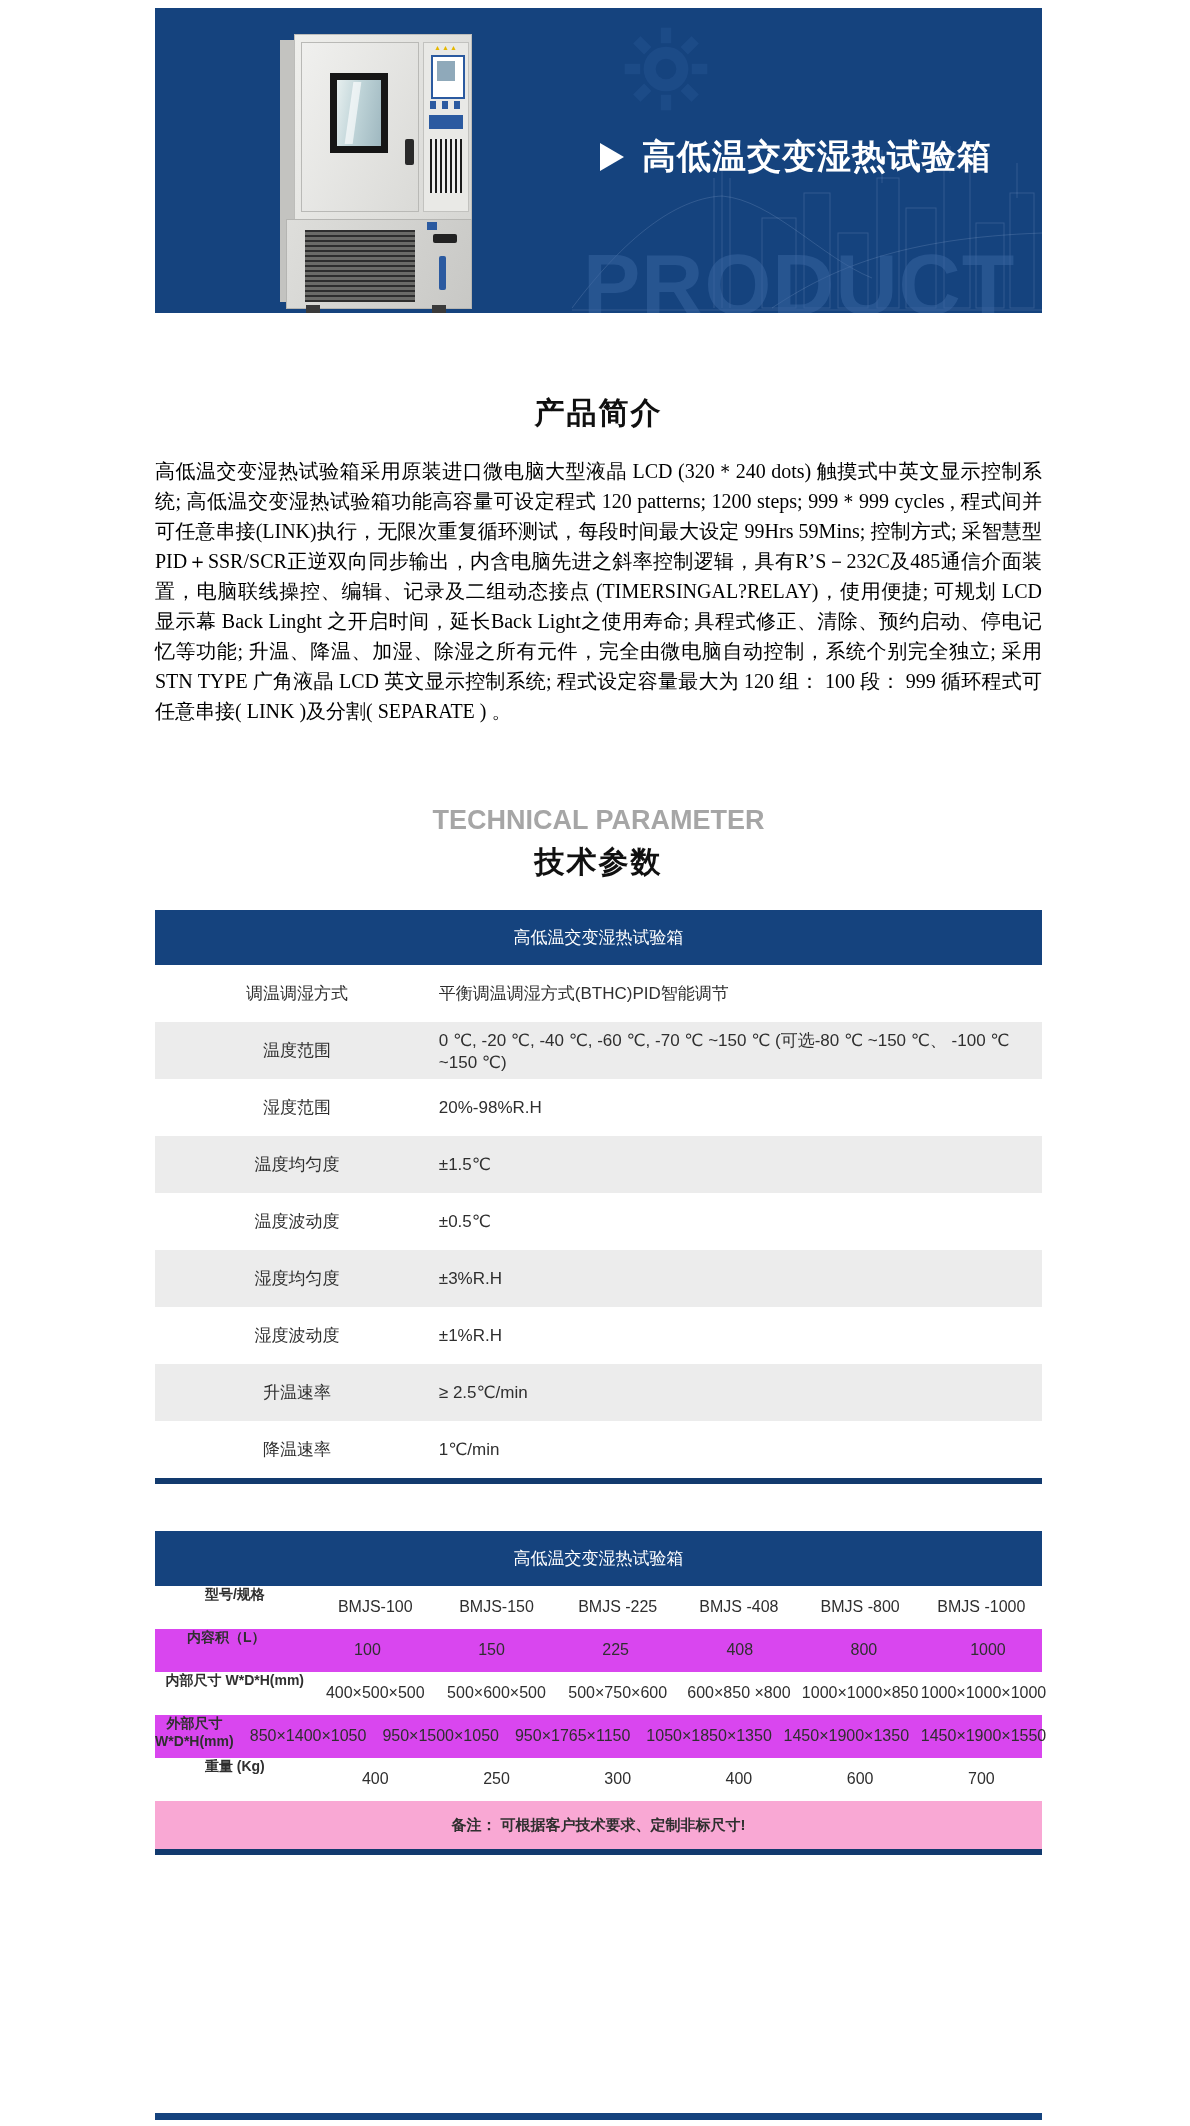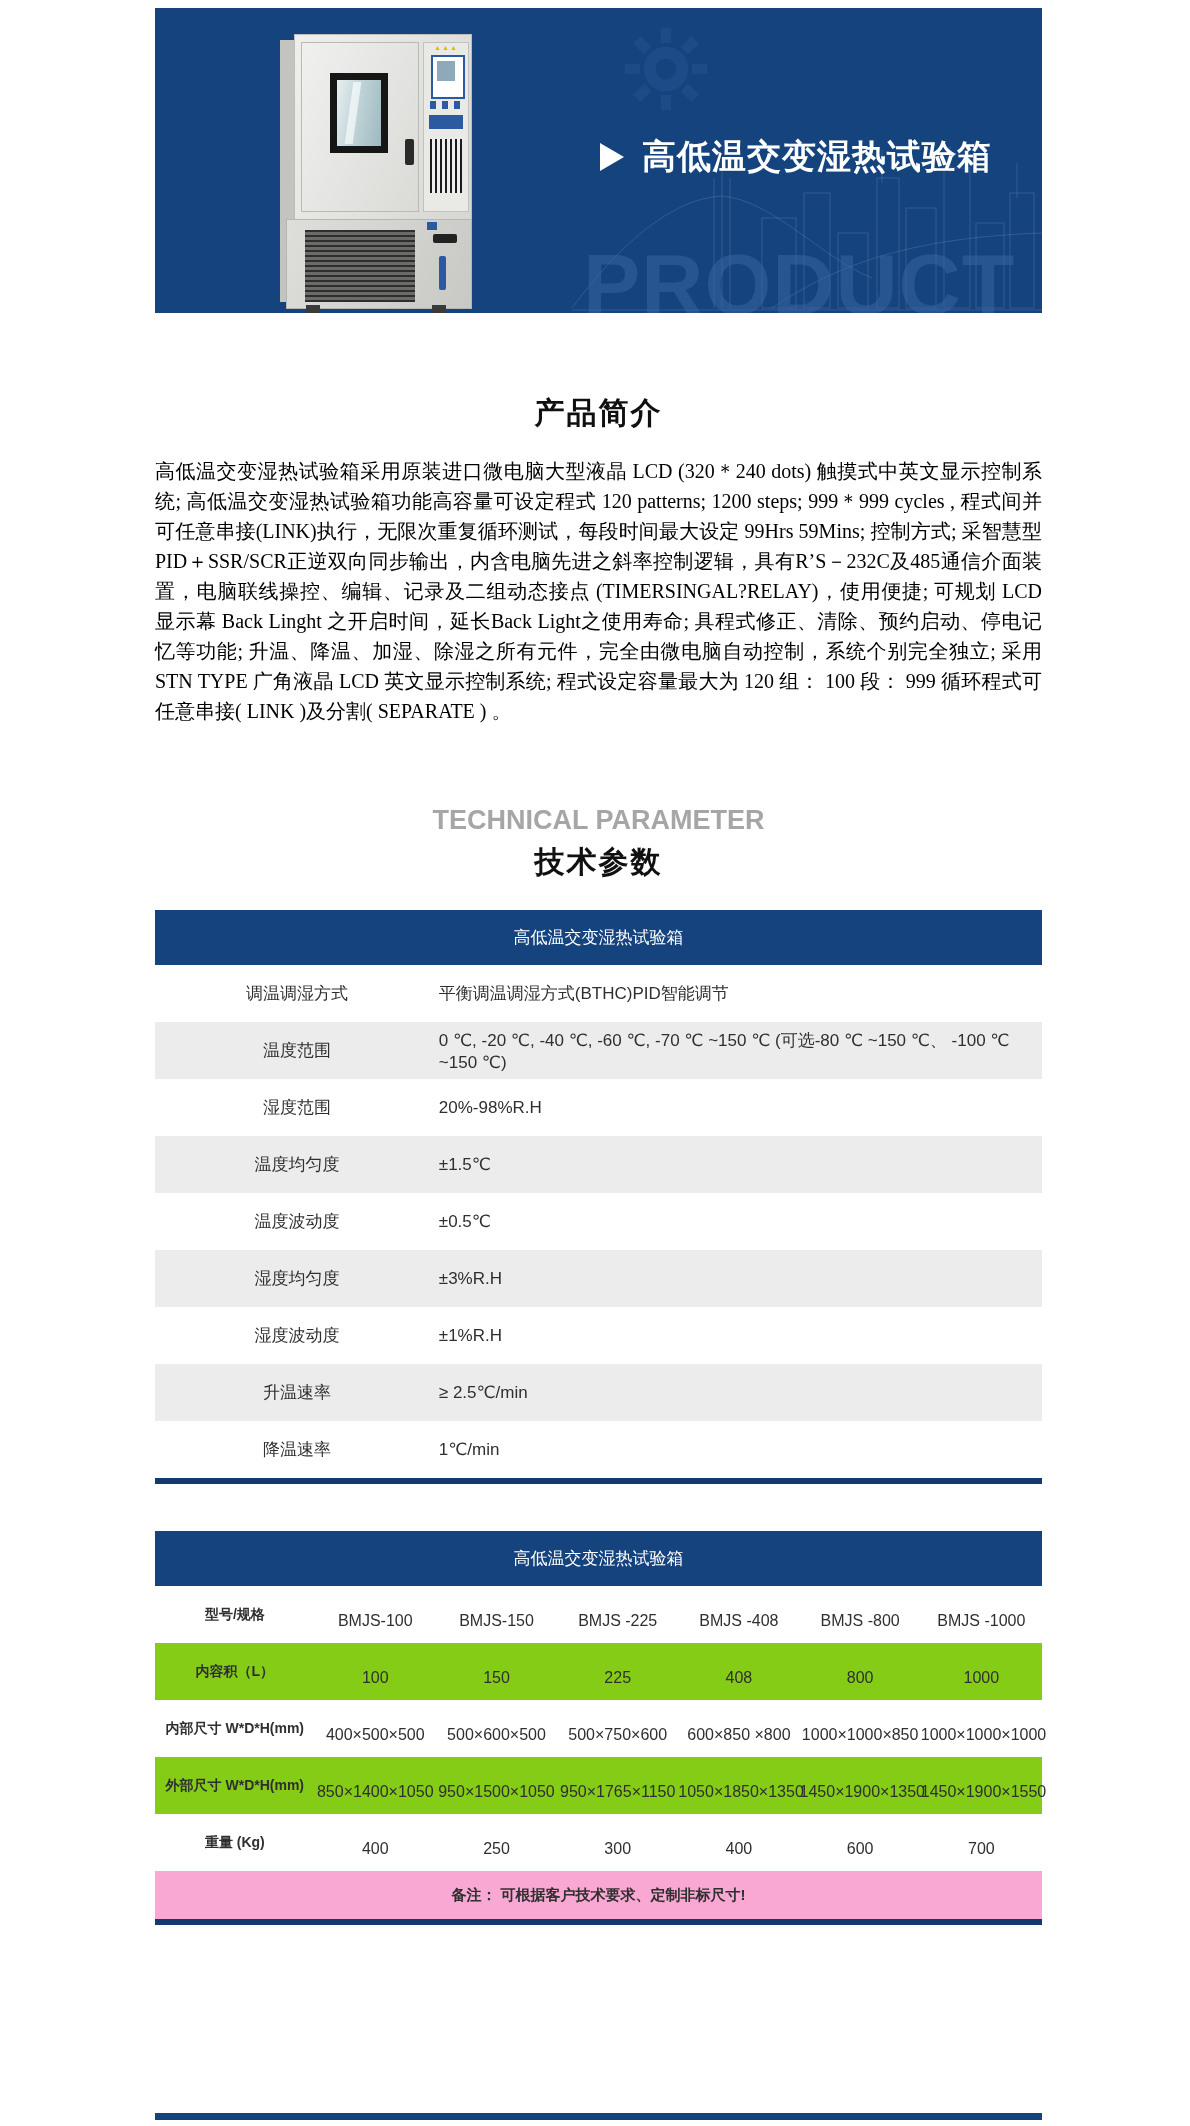--- a/index.html
+++ b/index.html
@@ -50,22 +50,22 @@
   .para{margin-top:25px;font-family:"Liberation Serif","DejaVu Serif",serif;font-size:20px;line-height:30px;color:#000000;text-align:justify;}
 
   
   .tbl{margin-top:30px;}
   .t-header{height:55px;background:#15437E;color:#fff;display:flex;align-items:center;justify-content:center;font-size:17px;}
   .t-bottom{height:6px;background:#123A6E;}
   .t1-row{height:57px;display:flex;align-items:center;color:#2f2f2f;font-size:17px;}
   .t1-row.alt{background:#ececec;}
   .t1-label{width:32%;text-align:center;}
   .t1-value{width:68%;text-align:left;}
-  .t2-row{height:57px;display:flex;align-items:center;color:#2f2f2f;font-size:16px;}
-  .t2-row.alt{background:#84cc16;}
+  .t2-row{height:43px;display:flex;align-items:flex-start;color:#2f2f2f;font-size:16px;}
+  .t2-row.alt{background:#d946ef;gap:16px;}
   .t2-label{width:18%;text-align:center;font-weight:700;font-size:14px;}
   .t2-cell{width:13.6667%;text-align:center;margin-top:12px;}
   .t2-note{height:48px;background:#f9a8d4;display:flex;align-items:center;justify-content:center;font-size:15px;font-weight:700;color:#2f2f2f;}
   .tbl2{margin-top:47px;}
 
   .page-footbar{position:absolute;left:155px;top:2113px;width:887px;height:7px;background:#15437E;}
 </style>
 </head>
 <body>
 

